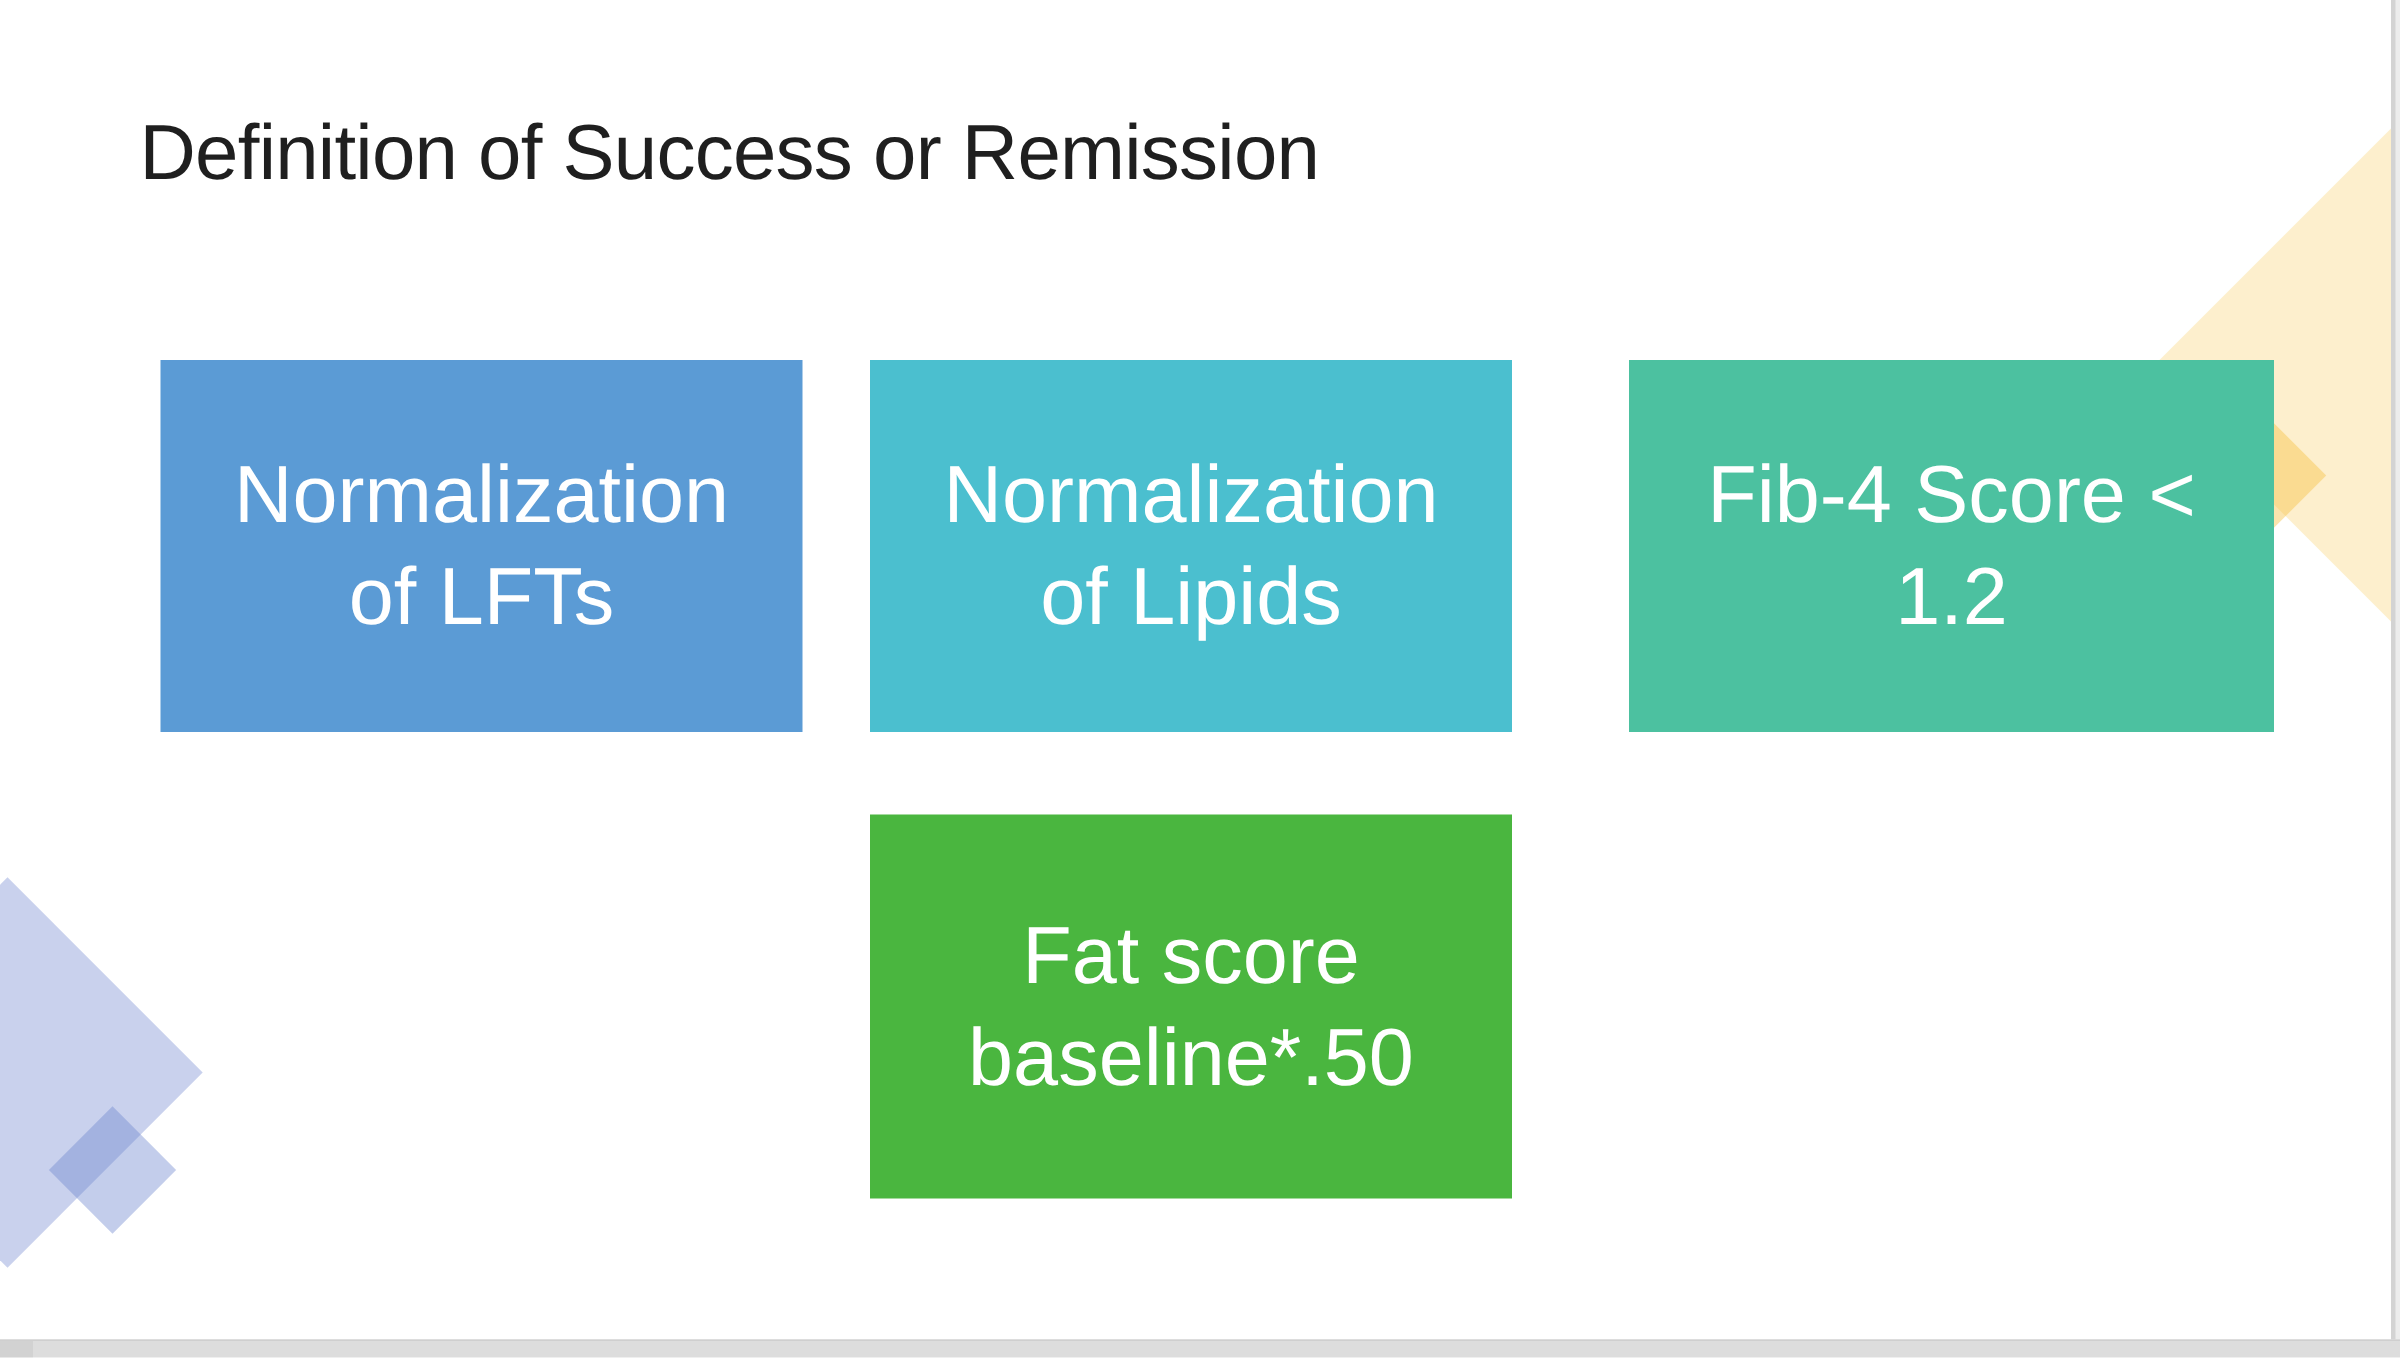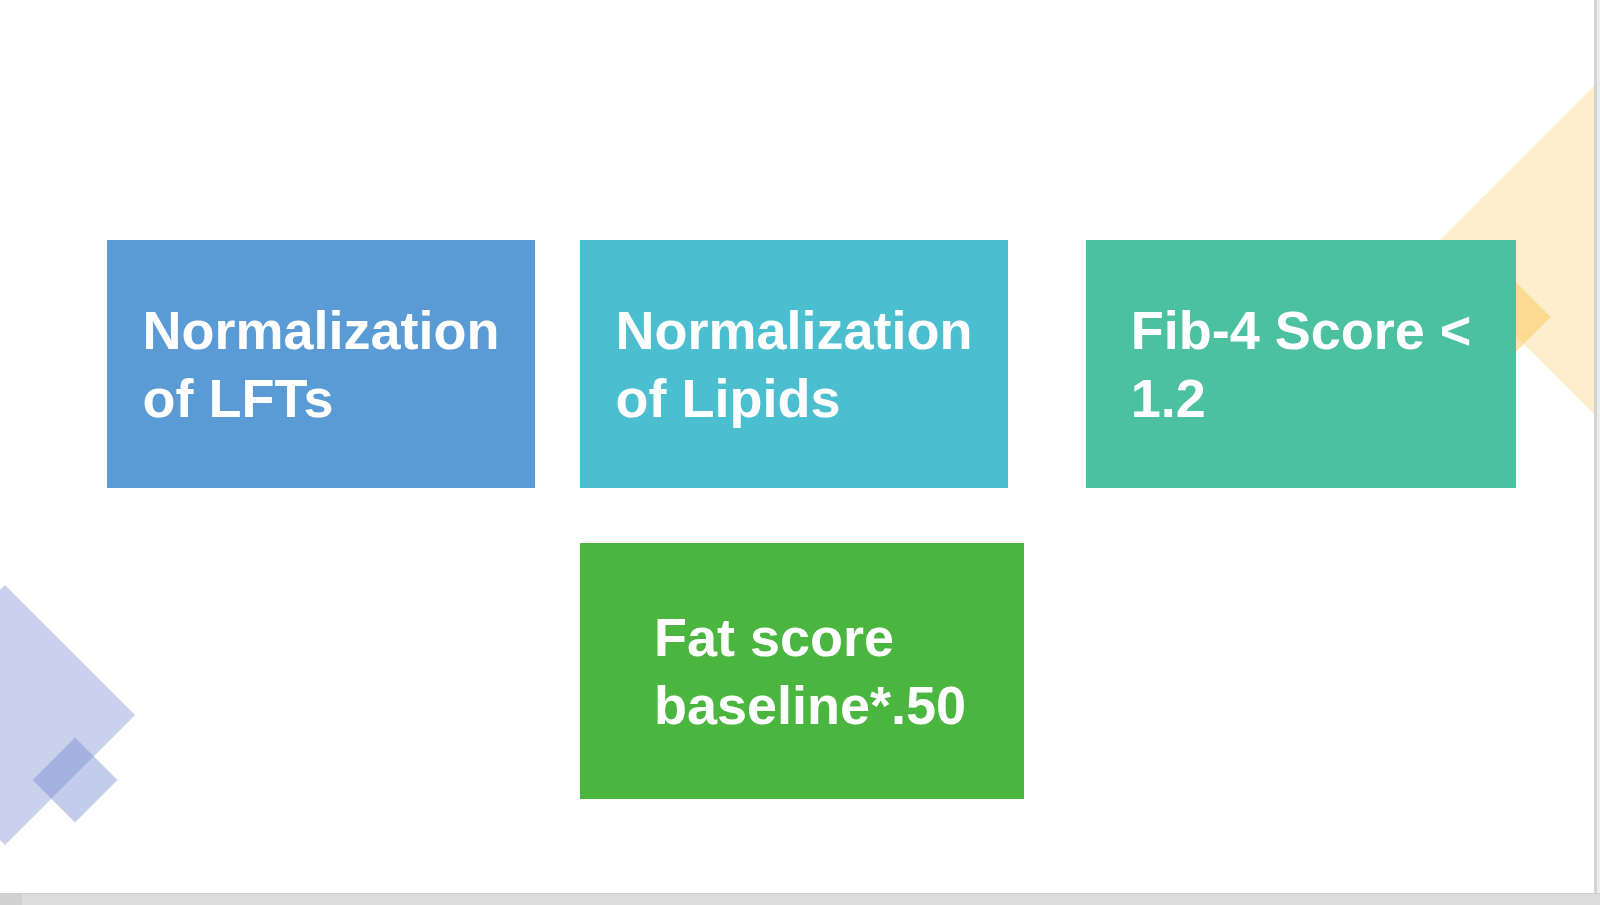--- a/index.html
+++ b/index.html
@@ -31,21 +31,21 @@
     position: absolute; left: 93px; top: 72px;
     font-size: 52px; line-height: 60px;
     letter-spacing: -0.5px;
     color: #1F1F1F;
     white-space: nowrap;
   }
 
   .def-box {
     position: absolute;
     display: flex; align-items: center; justify-content: center;
-    font-weight: bold;
+    text-align: center;
   }
   .def-box .box-label {
     color: #FFFFFF;
     font-size: 54px; line-height: 68px;
     white-space: pre-line;
   }
   
   .r1 { top: 240px; height: 248px; }
   .r2 { top: 543px; height: 256px; }
   .c1 { left: 107px;  width: 428px; }
@@ -73,38 +73,39 @@
 
 <div class="stage">
 
   <div class="slide">
 
     <div class="diamond yellow-big" style="background-color: rgb(247, 196, 74);"></div>
     <div class="diamond yellow-small" style="background-color: rgb(247, 196, 74);"></div>
     <div class="diamond blue-big" style="background-color: rgb(112, 135, 207);"></div>
     <div class="diamond blue-small" style="background-color: rgb(112, 135, 207);"></div>
 
+    <div class="slide-title">Definition of Success or Remission</div>
 
     <div class="def-box r1 c1" style="background-color: rgb(91, 155, 213);">
       <span class="box-label">Normalization
 of LFTs</span>
     </div>
 
     <div class="def-box r1 c2" style="background-color: rgb(75, 191, 207);">
       <span class="box-label">Normalization
 of Lipids</span>
     </div>
 
     <div class="def-box r1 c3" style="background-color: rgb(76, 193, 160); margin-left: 33px;">
       <span class="box-label">Fib-4 Score &lt;
 1.2</span>
     </div>
 
 
-    <div class="def-box r2 c2" style="background-color: rgb(74, 182, 63); padding-left: 16px;">
+    <div class="def-box r2 c2" style="background-color: rgb(74, 182, 63);">
       <span class="box-label">Fat score
 baseline*.50</span>
     </div>
 
 
   </div>
 
   <div class="right-line"></div>
   <div class="bottom-strip"></div>
   <div class="bottom-strip-left"></div>

